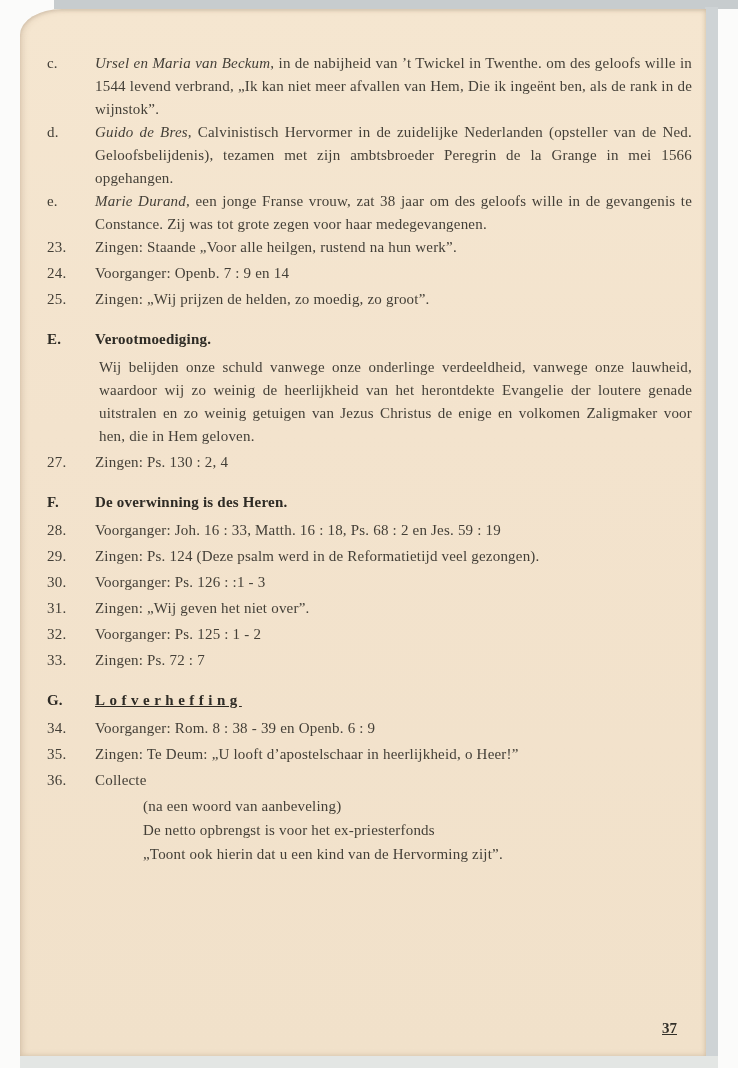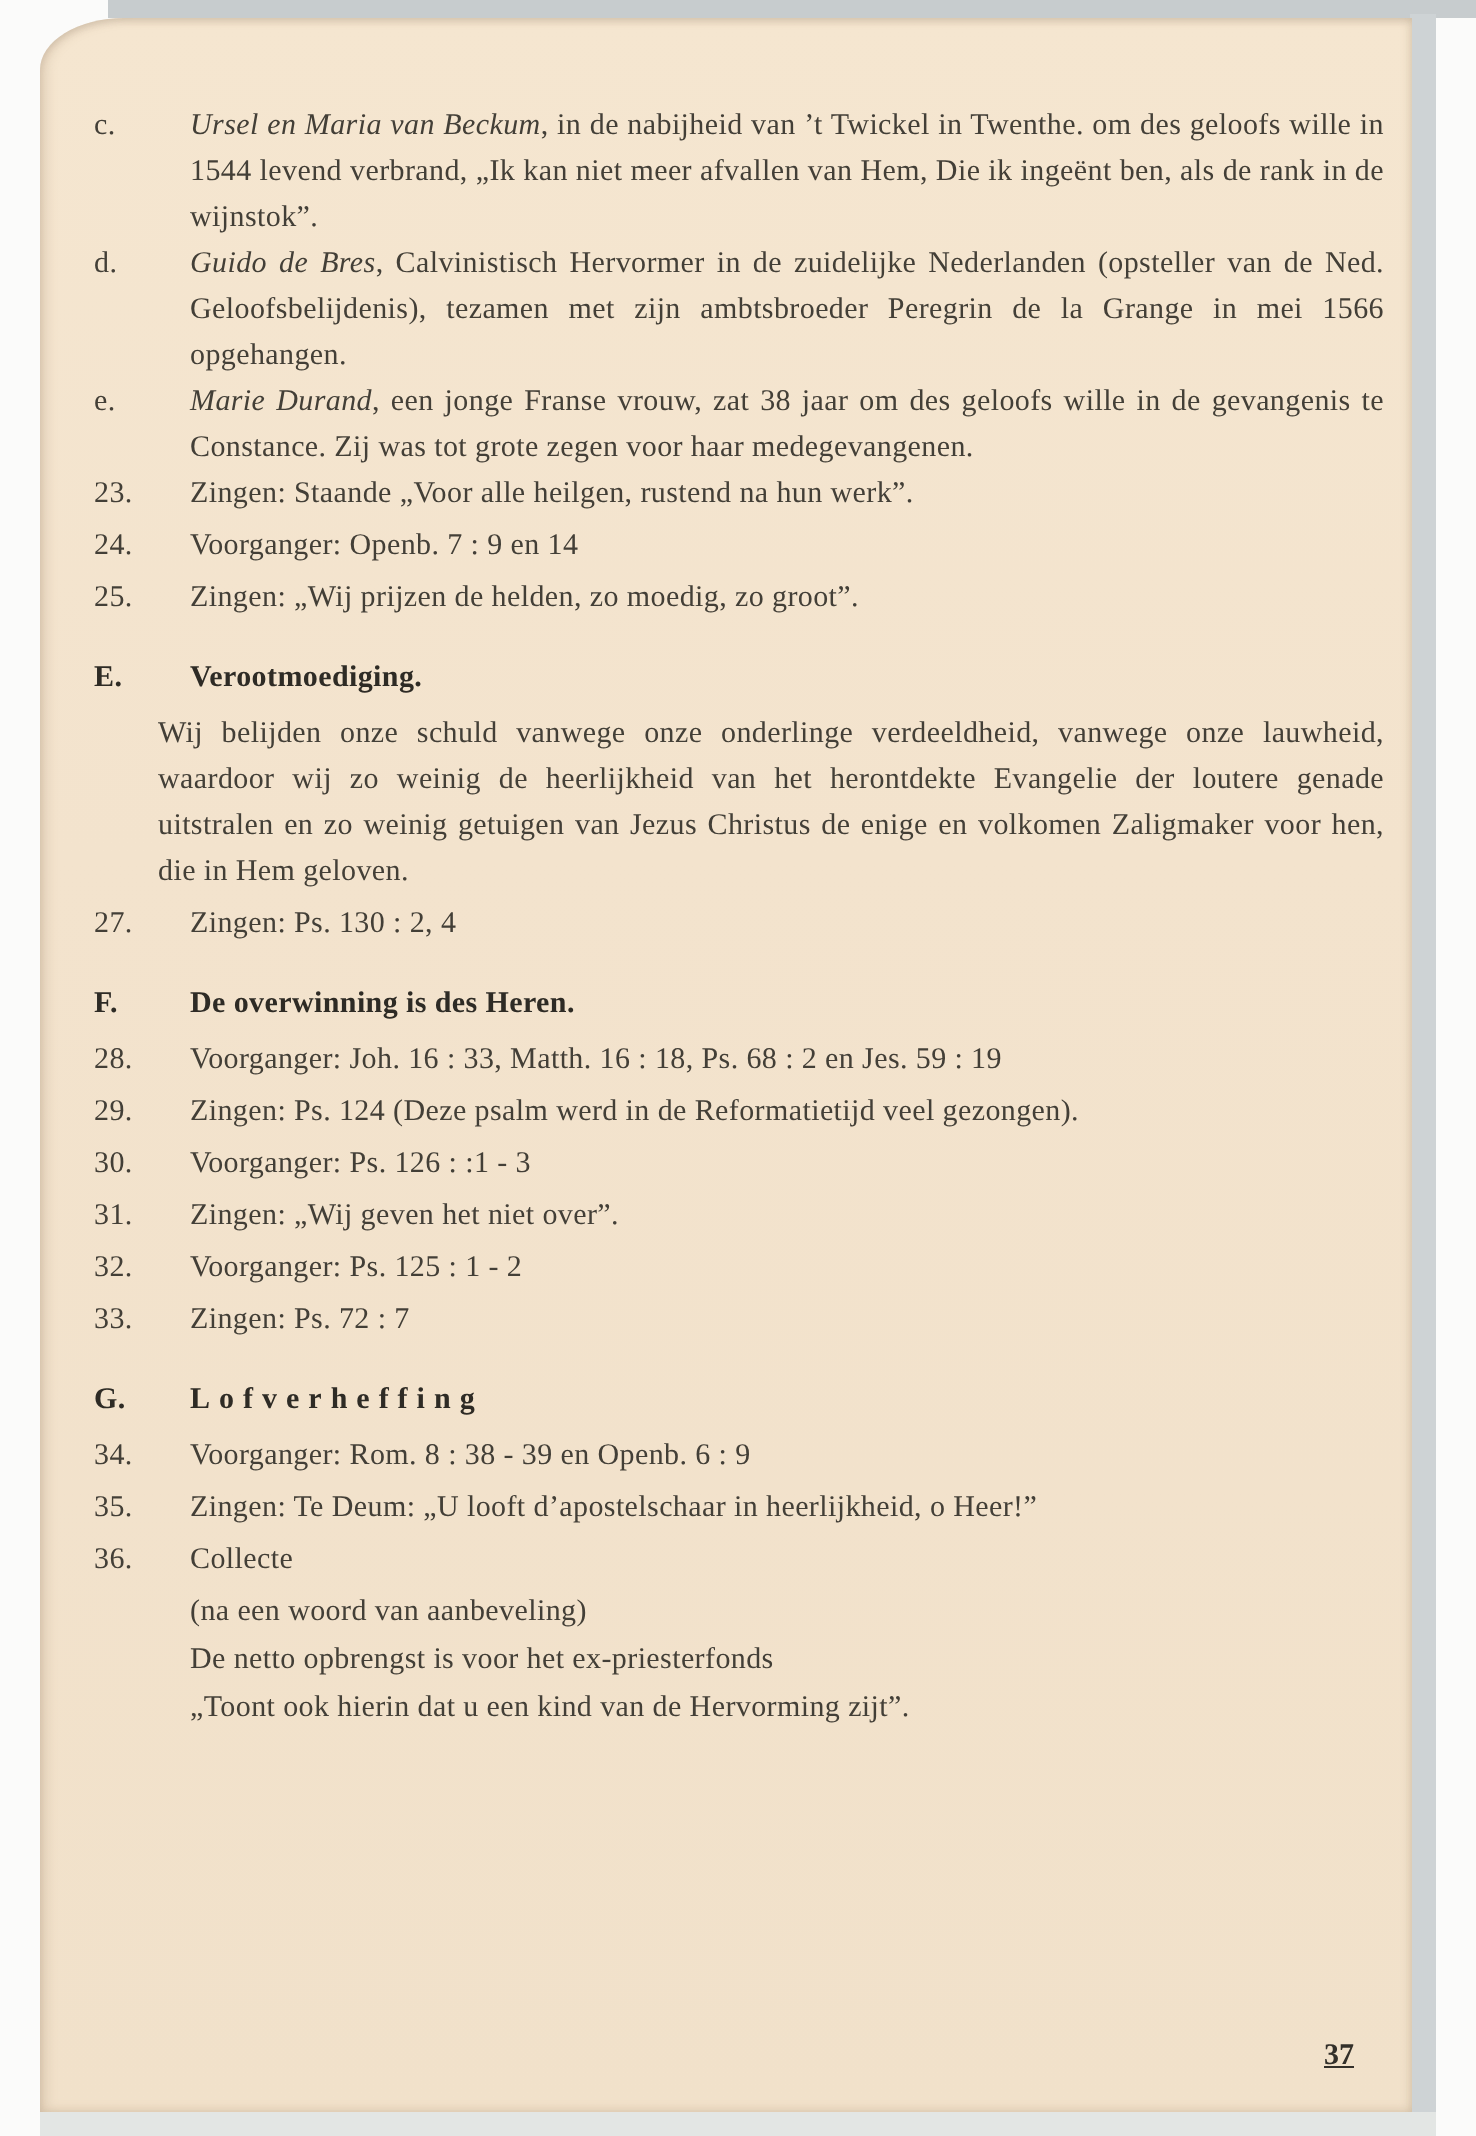--- a/index.html
+++ b/index.html
@@ -18,29 +18,29 @@
     border-top-left-radius:42px 26px;
     box-shadow:inset 3px 0 6px rgba(150,125,95,.22), inset -2px 0 4px rgba(150,125,95,.14), inset 0 2px 3px rgba(120,110,95,.12);
   }
   .content{
     position:absolute;left:27px;top:43px;right:14px;
     font-size:15px;line-height:23px;color:#433f37;
     letter-spacing:.2px;
   }
   .row{display:flex;margin:0 0 3px;}
   .row.entry,.row.dash{margin:0;}
-  .row.continuation{margin:0 0 1px;}
+  .row.continuation{margin:0 0 1px;gap:48px;}
   .row.section{margin:17px 0 5px;}
   .marker{flex:0 0 48px;}
   .body{flex:1;text-align:justify;}
   .lead{font-style:italic;}
   .dash{display:inline-block;width:46px;}
   .bold{font-weight:bold;color:#2e2b25;}
-  .ls-wide{letter-spacing:4.5px;}
-  .para{margin:0 0 3px 32px;text-align:justify;}
+  .ls-wide{letter-spacing:4.5px;text-decoration:underline;}
+  .para{margin:0 0 3px 52px;text-align:justify;}
   .page-number{
     position:absolute;right:29px;bottom:19px;
     font-weight:bold;font-size:15px;color:#33302a;text-decoration:underline;
   }
 </style>
 </head>
 <body>
 
 <div class="canvas">
   <div class="band-top"></div>

